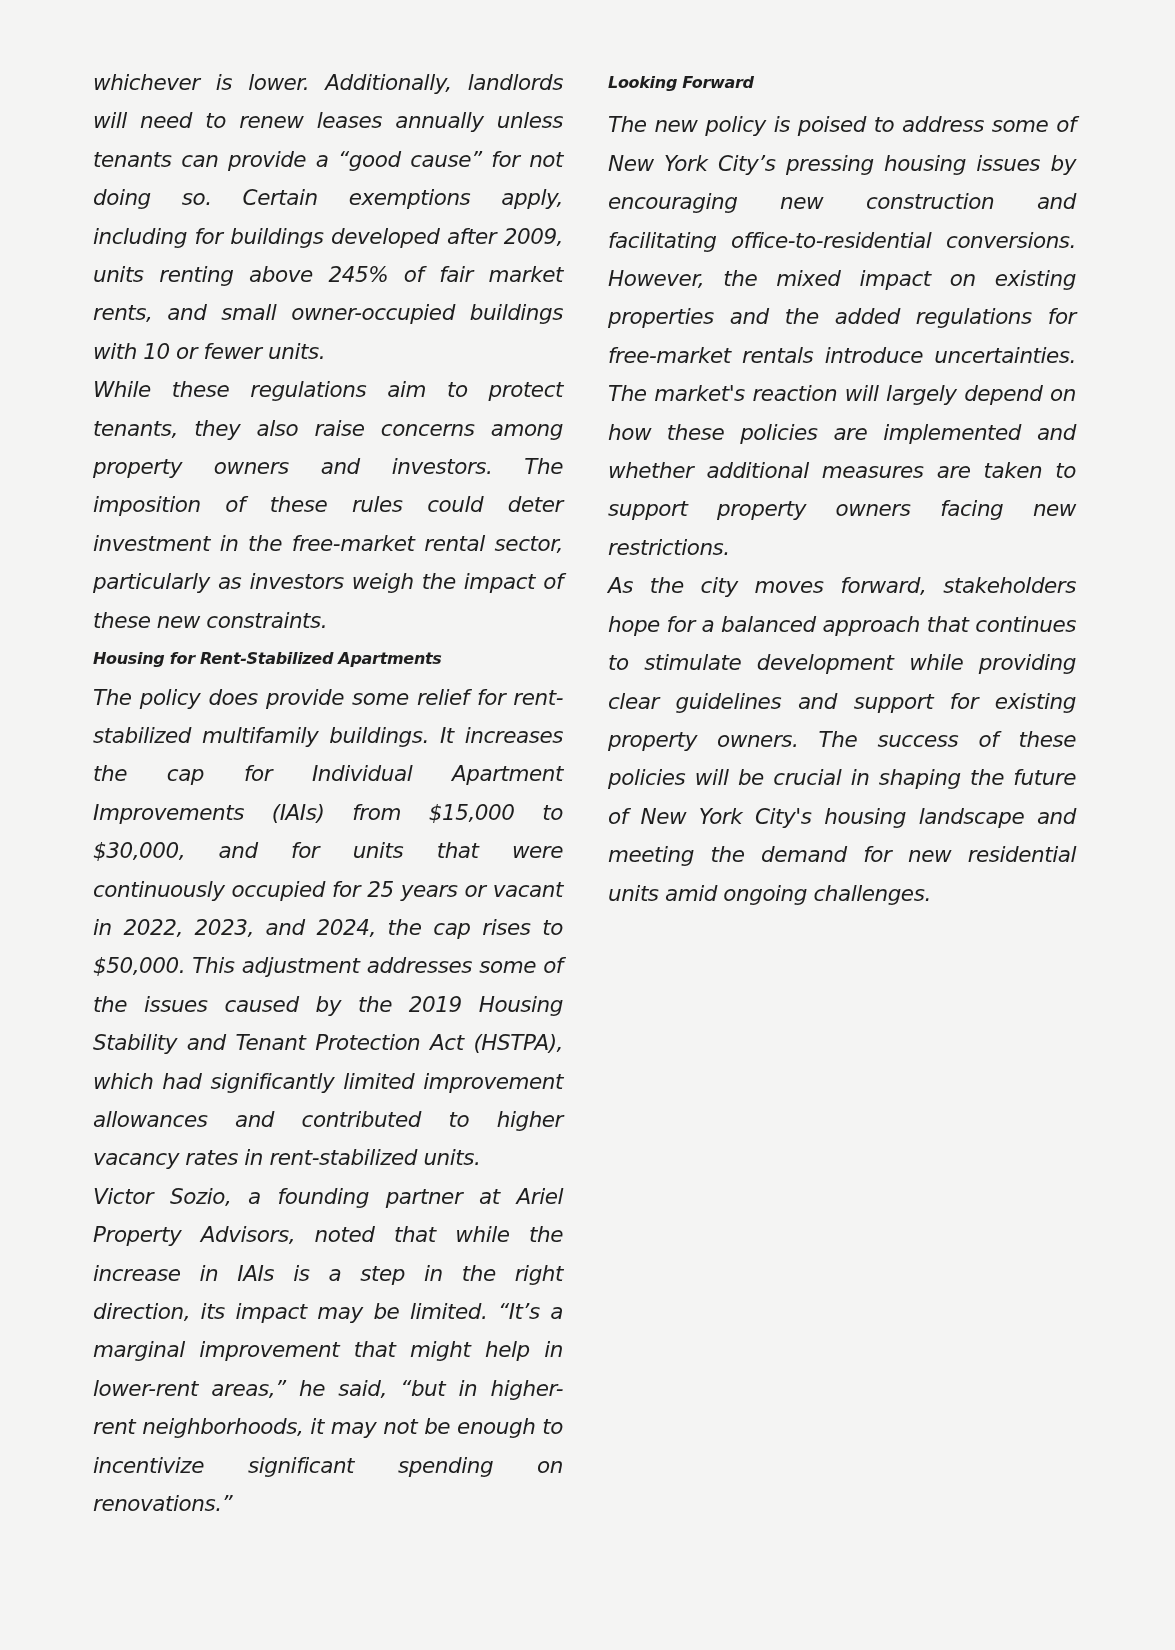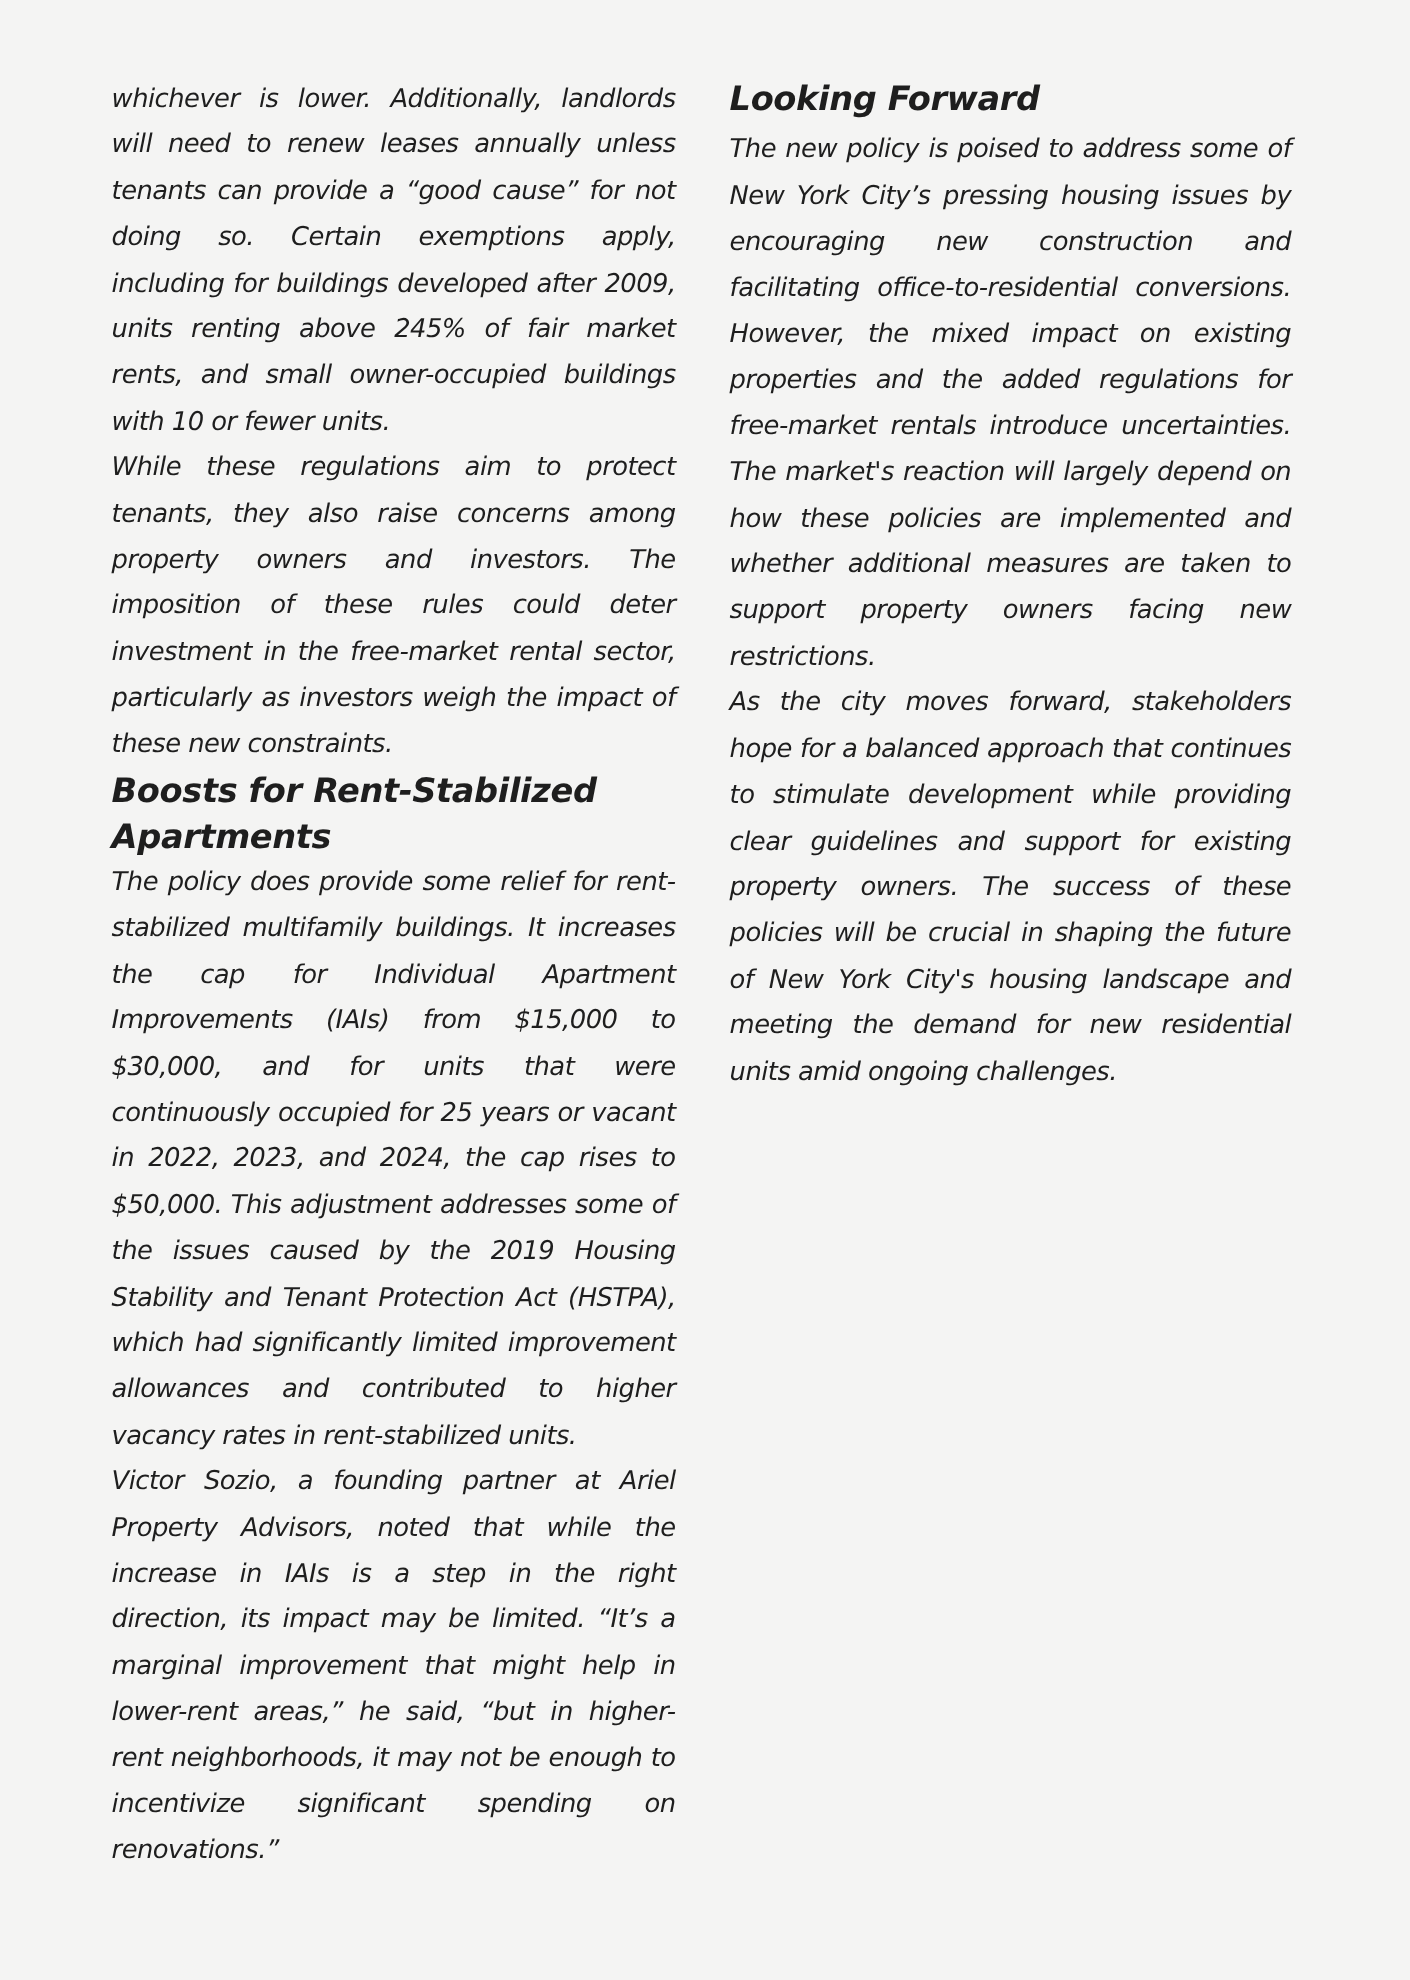--- a/index.html
+++ b/index.html
@@ -16,33 +16,33 @@
     font-size: 21.5px;
     line-height: 38.4px;
     text-align: justify;
     letter-spacing: -0.45px;
     font-style: italic;
   }
   .col.left { left: 93px; }
   .col.right { left: 608px; width: 468px; }
   .col p { margin: 0; }
   .col h2 {
-    margin: 0; font-size: 28px; font-weight: bold;
+    margin: 0; font-size: 16px; font-weight: bold;
     line-height: 38.4px; letter-spacing: -0.3px;
     text-align: left;
   }
   .col.right h2 { margin-bottom: 4px; }
 </style>
 </head>
 <body>
 
 <div class="col left">
   <p>whichever is lower. Additionally, landlords will need to renew leases annually unless tenants can provide a “good cause” for not doing so. Certain exemptions apply, including for buildings developed after 2009, units renting above 245% of fair market rents, and small owner-occupied buildings with 10 or fewer units.</p>
   <p>While these regulations aim to protect tenants, they also raise concerns among property owners and investors. The imposition of these rules could deter investment in the free-market rental sector, particularly as investors weigh the impact of these new constraints.</p>
-  <h2>Boosts for Rent-Stabilized Apartments</h2>
+  <h2>Housing for Rent-Stabilized Apartments</h2>
   <p>The policy does provide some relief for rent-stabilized multifamily buildings. It increases the cap for Individual Apartment Improvements (IAIs) from $15,000 to $30,000, and for units that were continuously occupied for 25 years or vacant in 2022, 2023, and 2024, the cap rises to $50,000. This adjustment addresses some of the issues caused by the 2019 Housing Stability and Tenant Protection Act (HSTPA), which had significantly limited improvement allowances and contributed to higher vacancy rates in rent-stabilized units.</p>
   <p>Victor Sozio, a founding partner at Ariel Property Advisors, noted that while the increase in IAIs is a step in the right direction, its impact may be limited. “It’s a marginal improvement that might help in lower-rent areas,” he said, “but in higher-rent neighborhoods, it may not be enough to incentivize significant spending on renovations.”</p>
 </div>
 
 <div class="col right">
   <h2>Looking Forward</h2>
   <p>The new policy is poised to address some of New York City’s pressing housing issues by encouraging new construction and facilitating office-to-residential conversions. However, the mixed impact on existing properties and the added regulations for free-market rentals introduce uncertainties. The market's reaction will largely depend on how these policies are implemented and whether additional measures are taken to support property owners facing new restrictions.</p>
   <p>As the city moves forward, stakeholders hope for a balanced approach that continues to stimulate development while providing clear guidelines and support for existing property owners. The success of these policies will be crucial in shaping the future of New York City's housing landscape and meeting the demand for new residential units amid ongoing challenges.</p>
 </div>
 

